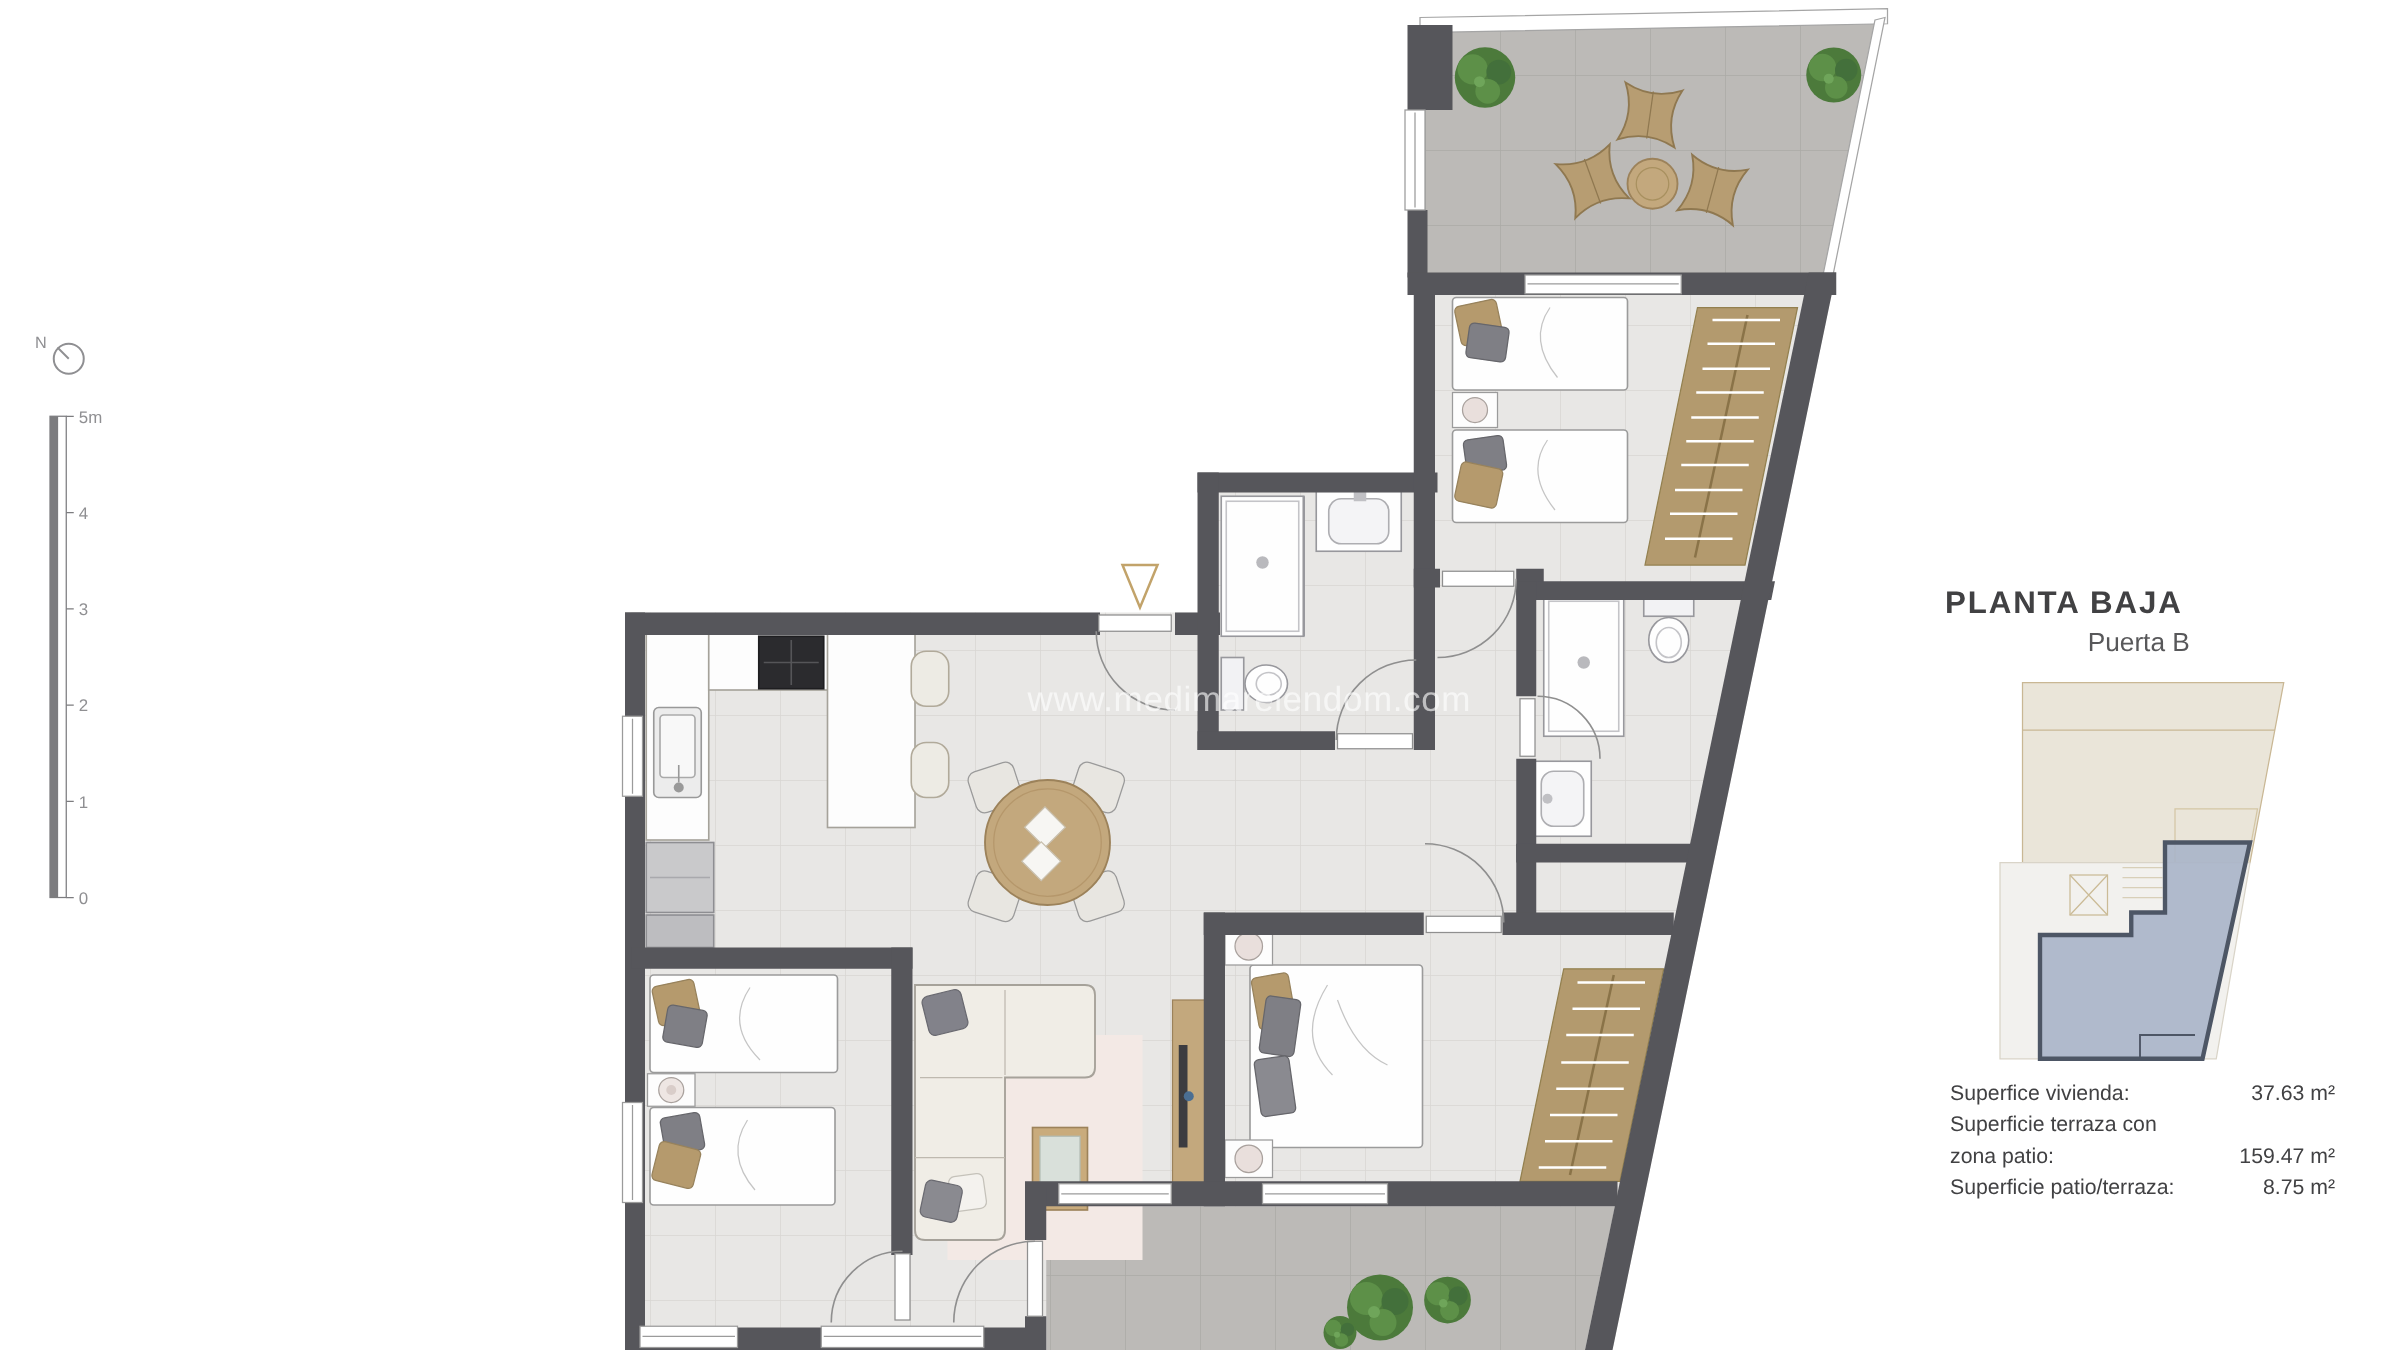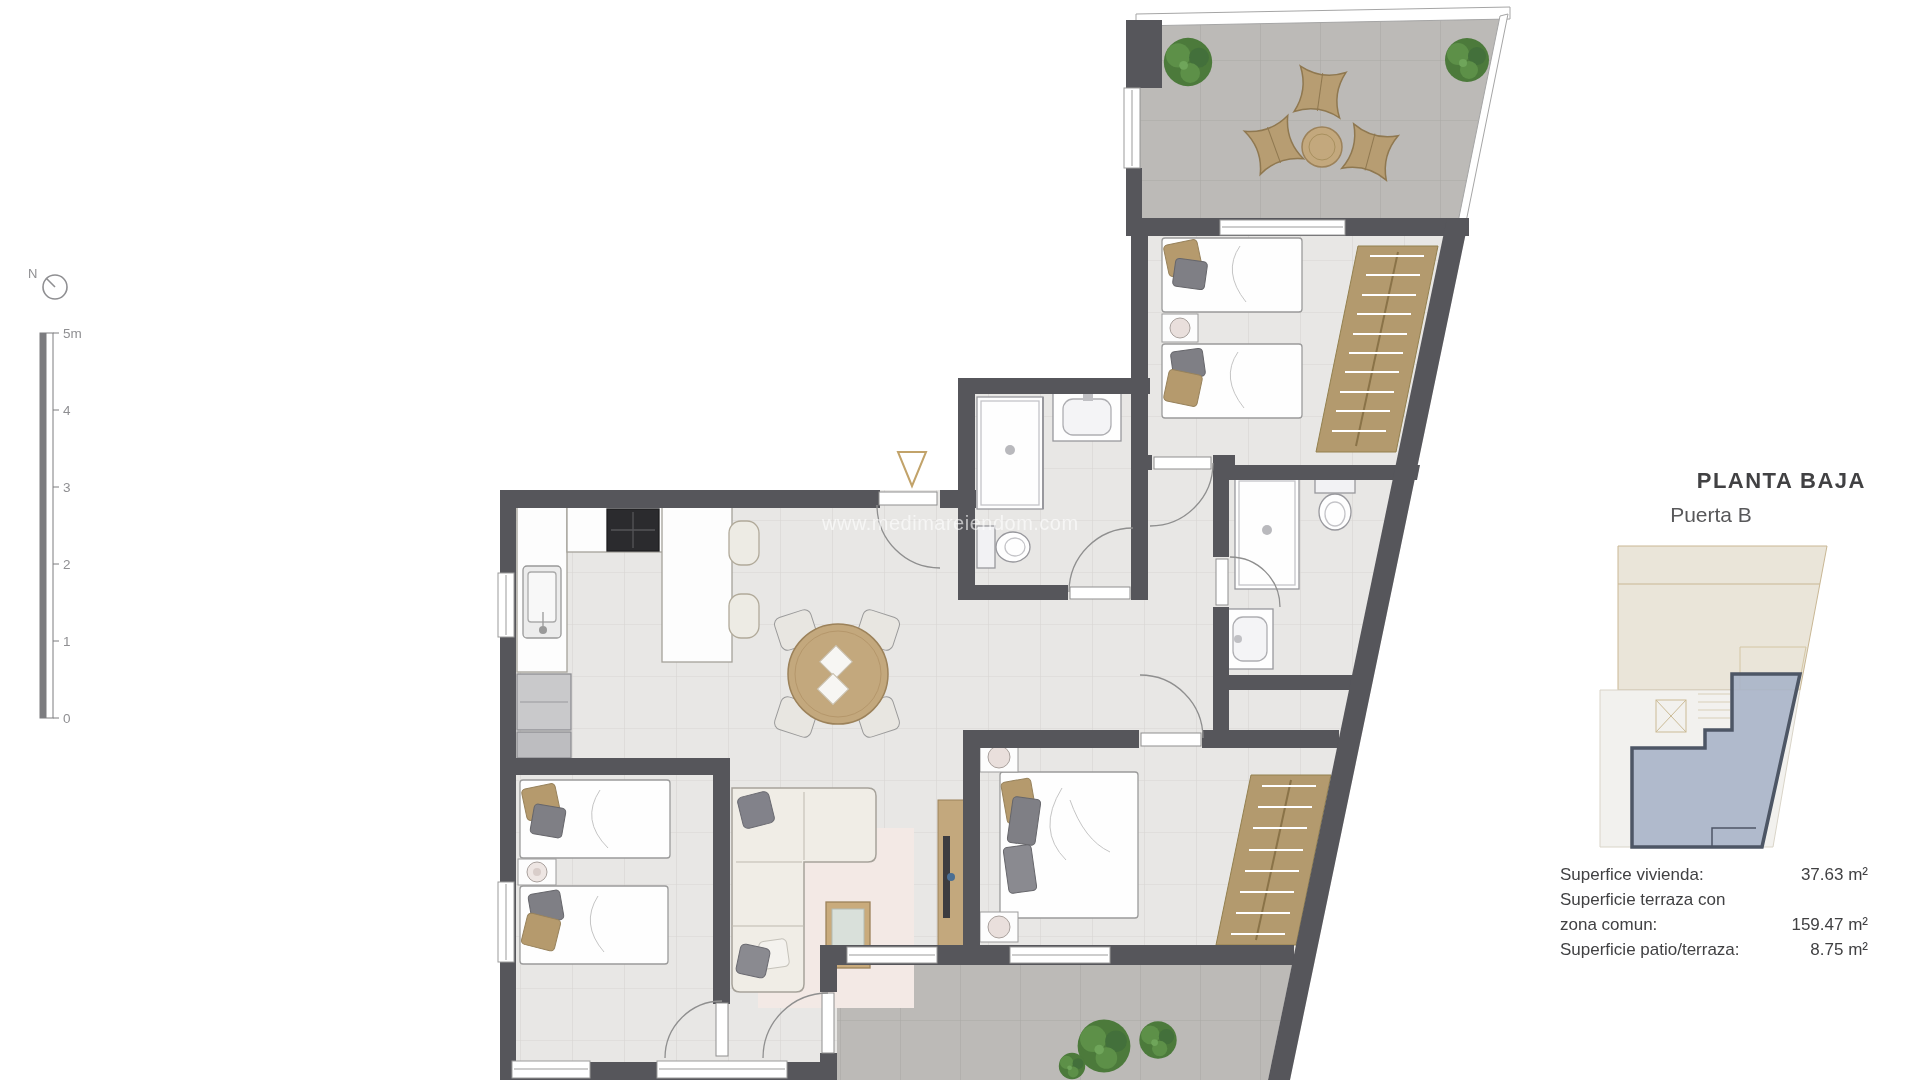--- a/index.html
+++ b/index.html
@@ -6,35 +6,35 @@
   body{
     width:1920px;height:1080px;position:relative;overflow:hidden;
     background:#ffffff;
     font-family:"Liberation Sans", sans-serif;
   }
   .plan-svg{position:absolute;left:0;top:0;}
   .scale-label{font-size:13.5px;fill:#8f8f92;}
   .compass-label{font-size:13px;fill:#8f8f92;}
   .plan-title{
     position:absolute;left:1556px;top:468px;width:310px;
-    text-align:right;font-size:22px;font-weight:bold;letter-spacing:1.5px;
+    text-align:left;font-size:25px;font-weight:bold;letter-spacing:1.5px;
     color:var(--text,#414143);
   }
   .plan-subtitle{
     position:absolute;left:1556px;top:503px;width:310px;
     text-align:center;font-size:21px;color:var(--text-light,#58585a);
   }
   .areas{
     position:absolute;left:1560px;top:862px;width:308px;
     font-size:17px;color:var(--text,#3c3c3e);line-height:25px;
   }
   .area-row{display:flex;justify-content:space-between;align-items:flex-end;}
   .watermark{
-    position:absolute;left:822px;top:512px;width:300px;
-    font-size:20px;letter-spacing:0.5px;color:rgba(255,255,255,0.62);
+    position:absolute;left:822px;top:544px;width:300px;
+    font-size:28px;letter-spacing:0.5px;color:rgba(255,255,255,0.62);
     white-space:nowrap;pointer-events:none;
   }
 </style>
 </head>
 <body>
 
 <svg class="plan-svg" width="1920" height="1080" viewBox="0 0 1920 1080">
   <defs>
     <pattern id="tileLight" width="52" height="52" patternUnits="userSpaceOnUse">
       <rect width="52" height="52" fill="var(--floor,#e8e7e5)"></rect>
@@ -322,20 +322,20 @@
 <div class="areas">
   <div class="area-row">
     <span>Superfice vivienda:</span>
     <span>37.63 m²</span>
   </div>
   <div class="area-row">
     <span>Superficie terraza con</span>
     <span></span>
   </div>
   <div class="area-row">
-    <span>zona comun:</span>
+    <span>zona patio:</span>
     <span>159.47 m²</span>
   </div>
   <div class="area-row">
     <span>Superficie patio/terraza:</span>
     <span>8.75 m²</span>
   </div>
 </div>
 
 </body></html>

